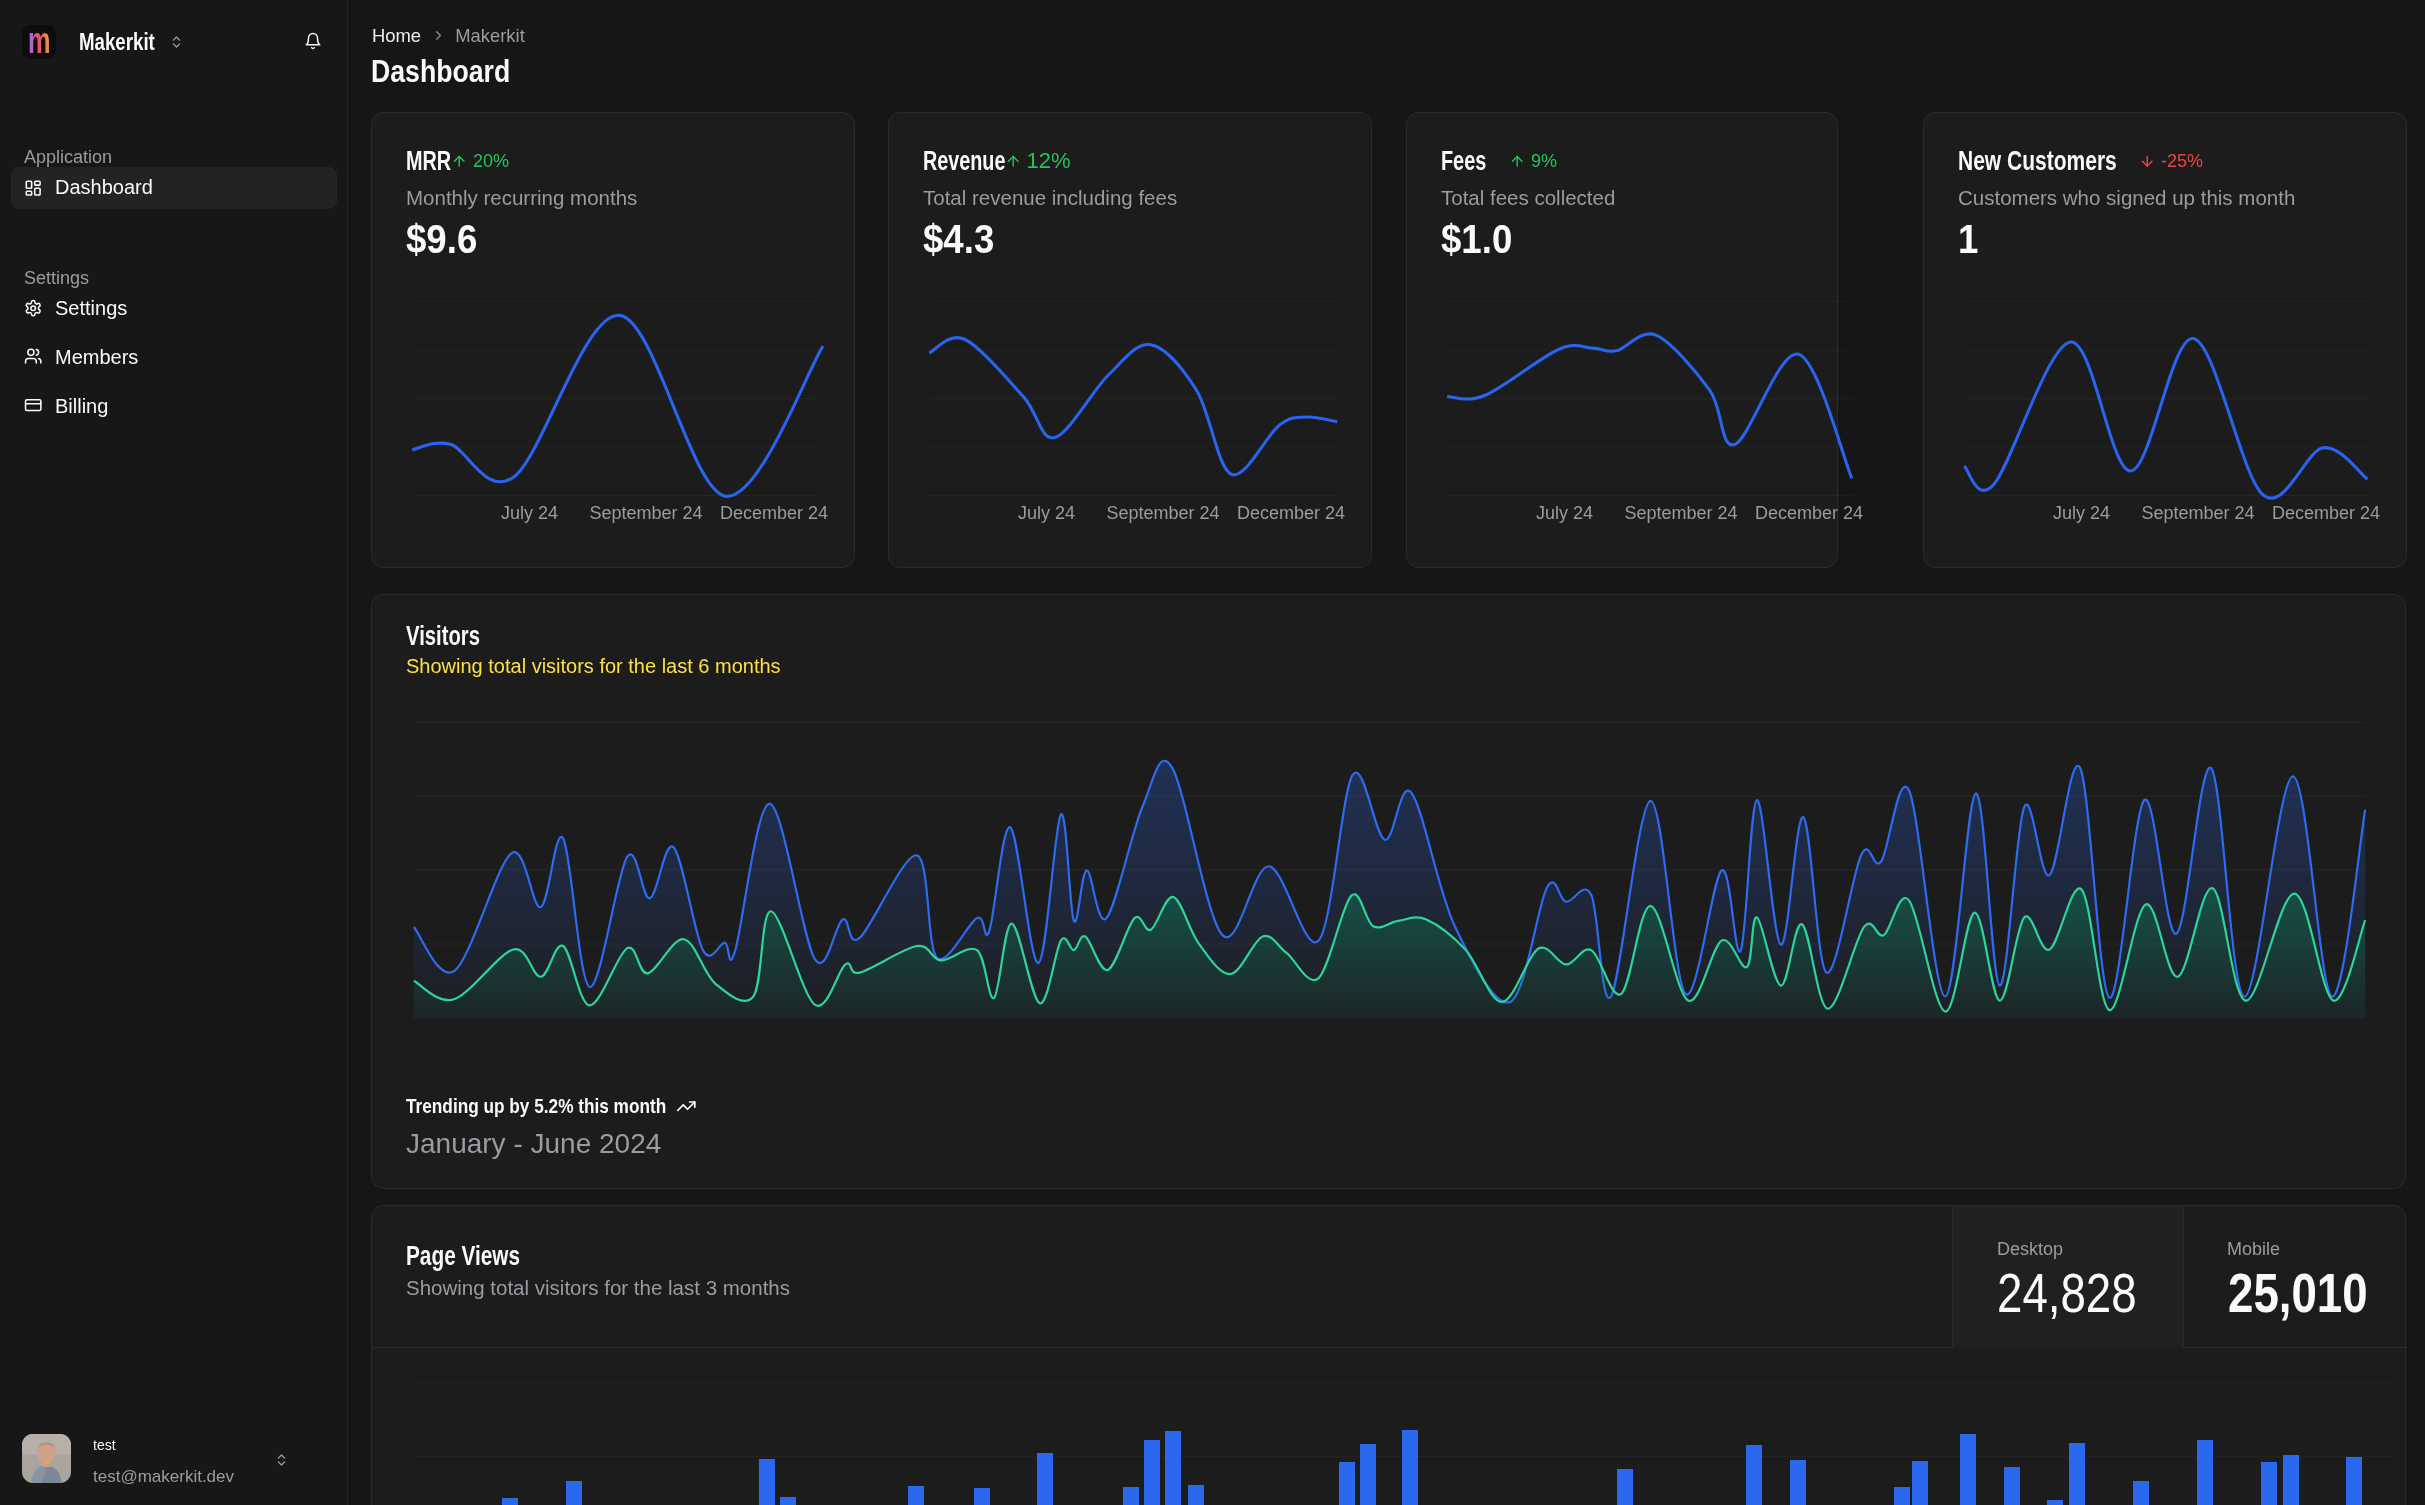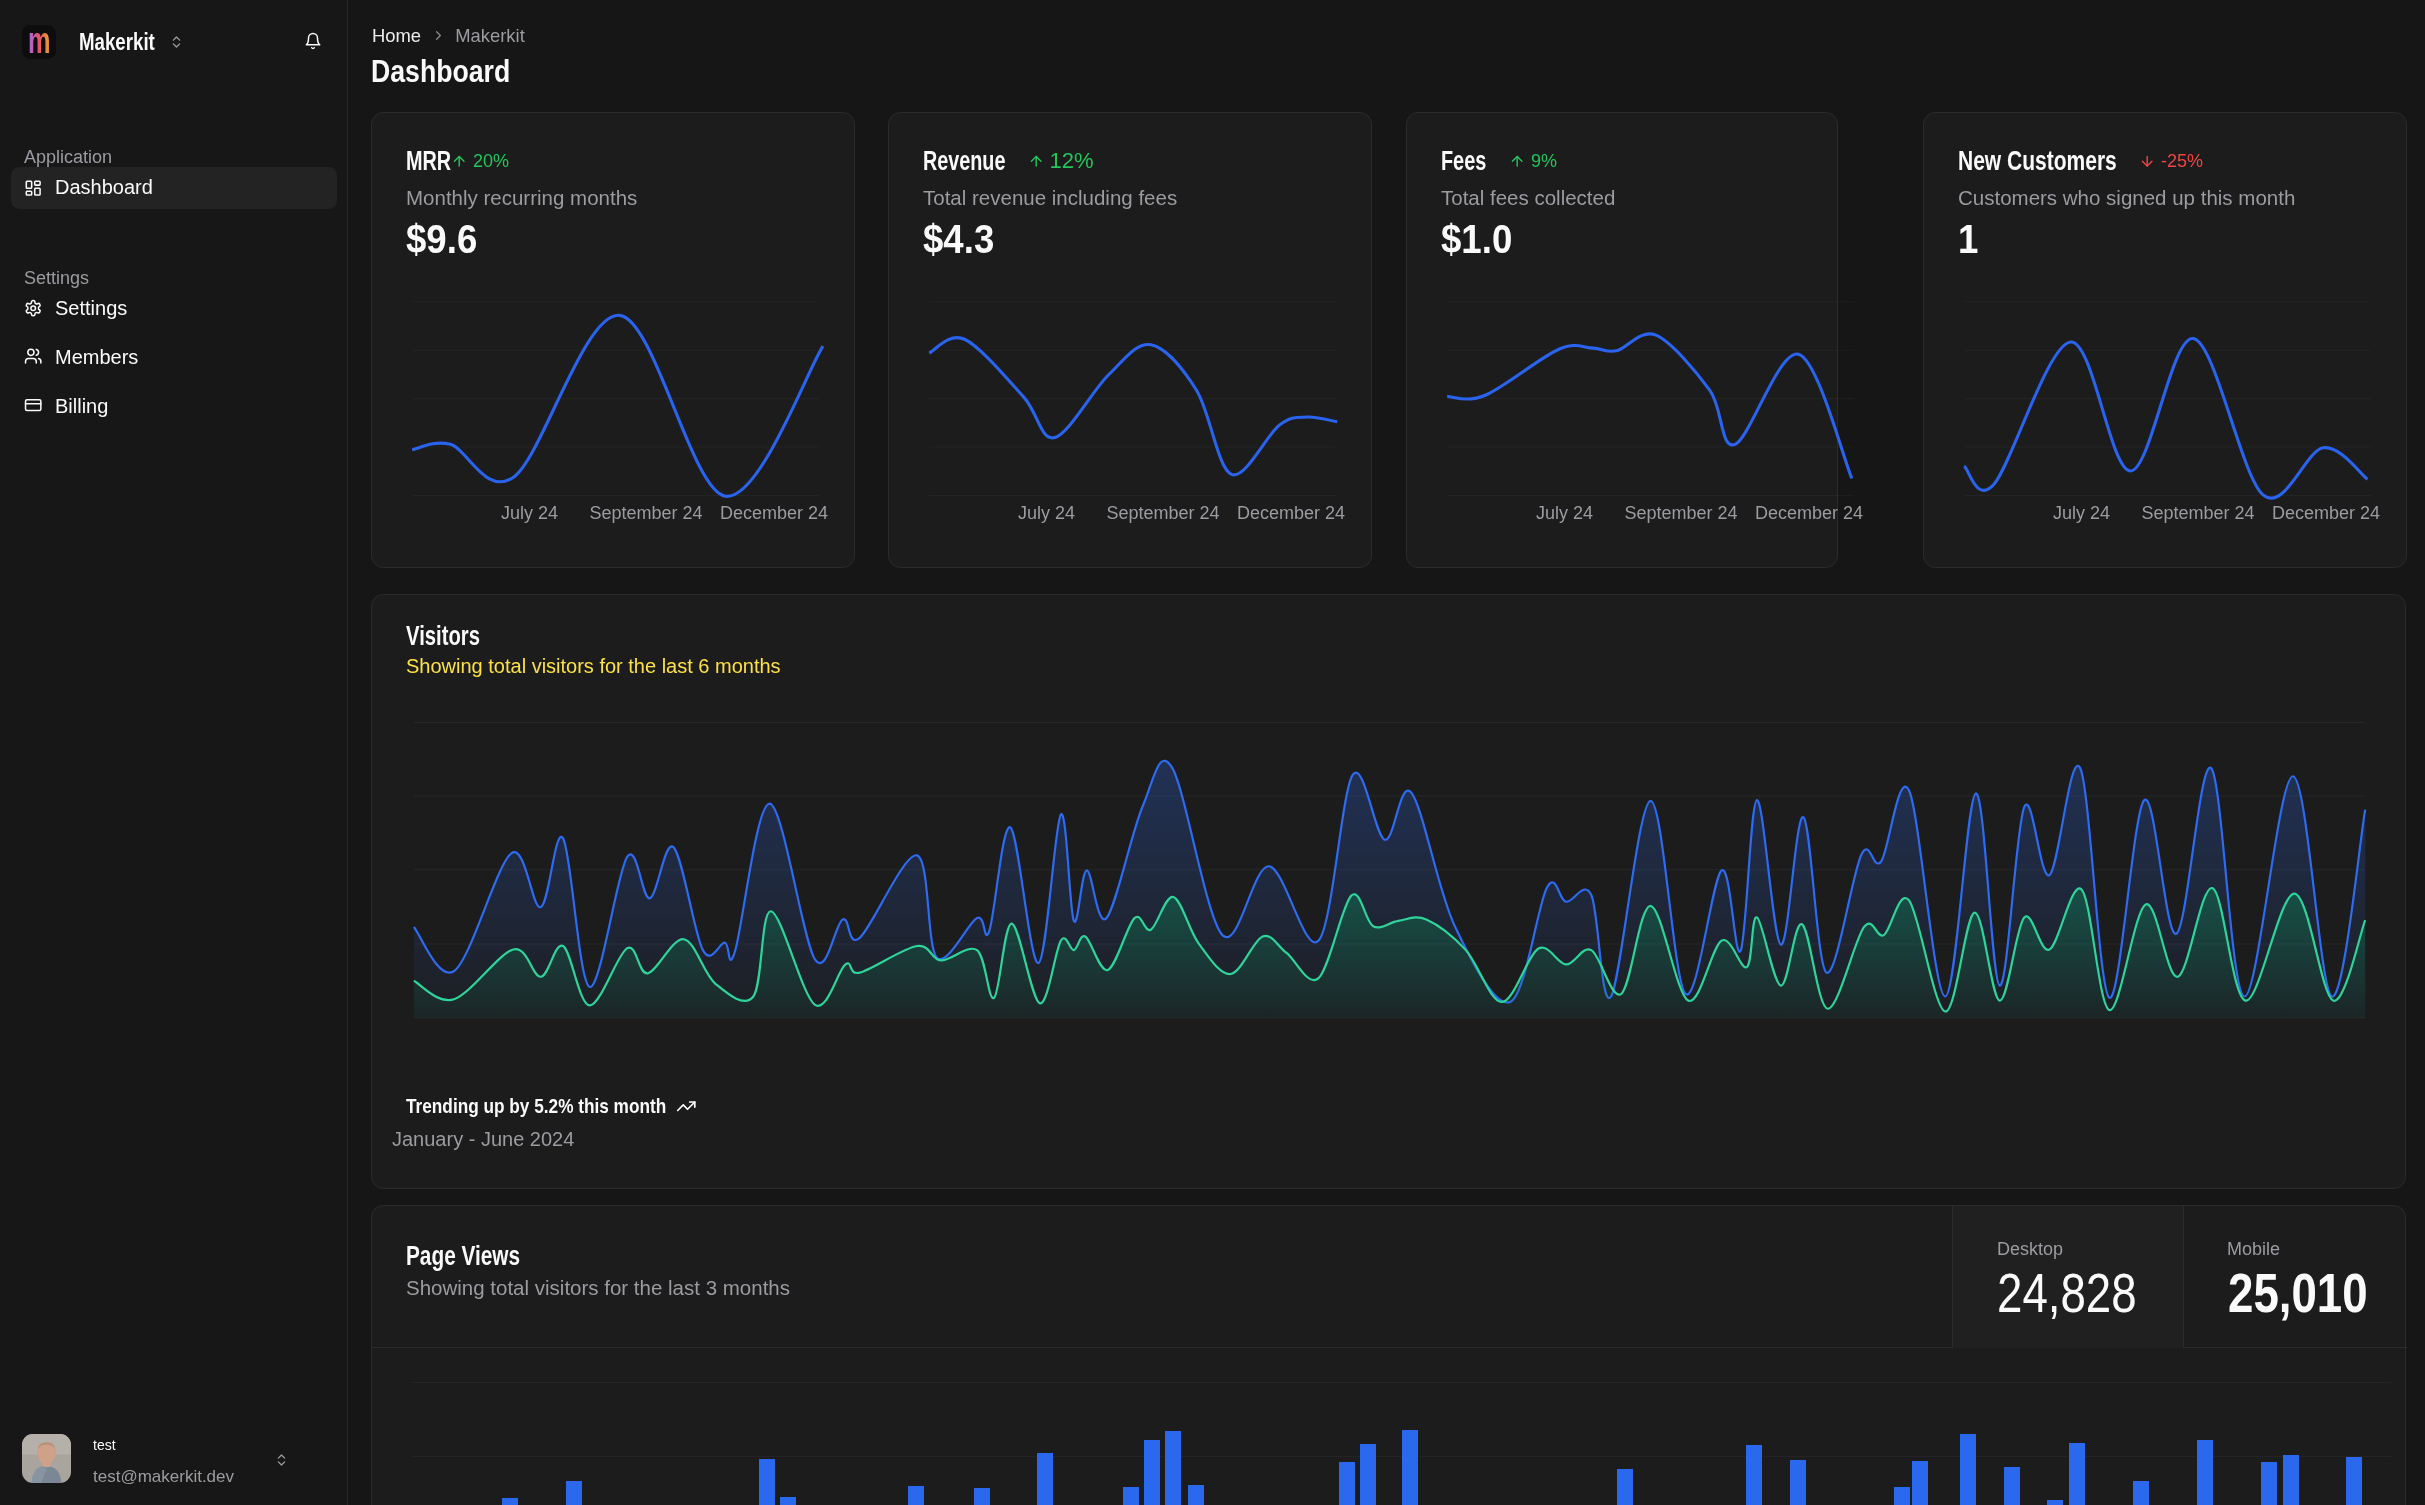--- a/index.html
+++ b/index.html
@@ -110,21 +110,21 @@
       <line x1="0" x2="596" y1="146" y2="146" stroke="#ffffff" stroke-opacity="0.035" stroke-width="1.5"></line>
       <line x1="0" x2="596" y1="217" y2="217" stroke="#ffffff" stroke-opacity="0.035" stroke-width="1.5"></line>
       <line x1="0" x2="596" y1="288" y2="288" stroke="#ffffff" stroke-opacity="0.035" stroke-width="1.5"></line>
       <path d="M0.0,221.0C9.3,219.7,31.0,206.5,56.0,213.0C81.0,219.5,108.7,291.5,150.0,260.0C191.3,228.5,252.5,19.2,304.0,24.0C355.5,28.8,409.3,281.5,459.0,289.0C508.7,296.5,578.2,105.7,602.0,69.0" fill="none" stroke="#2a63ee" stroke-width="4.5" stroke-linejoin="round"></path>
     </svg>
 <div class="axl" style="left:103px;top:390px;width:109px">July 24</div>
 <div class="axl" style="left:192px;top:390px;width:164px">September 24</div>
 <div class="axl" style="left:320px;top:390px;width:164px">December 24</div>
 </div>
 <div class="card" style="left:888px;top:112px;width:484px;height:456px">
-<div style="position:absolute;left:34px;top:32px;display:flex;align-items:center;gap:23px">
+<div style="position:absolute;left:34px;top:32px;display:flex;align-items:center;">
  <span style="font-size:27px;font-weight:700;color:#fafafa;line-height:1.2;display:inline-block;transform:scaleX(0.732);transform-origin:0 50%;margin-right:-31px">Revenue</span>
  <span style="display:flex;align-items:center;gap:5.5px">
         <svg width="16.4" height="16.4" viewBox="0 0 24 24" fill="none" stroke="#22c55e" stroke-width="2.1" stroke-linecap="round" stroke-linejoin="round">
           <path d="M12 19V5"></path>
           <path d="m5 12 7-7 7 7"></path>
         </svg>
         <span style="font-size:22px;color:#22c55e">12%</span>
       </span>
 </div>
 <div style="position:absolute;left:34px;top:73px;font-size:20.5px;color:#9b9ba1">Total revenue including fees</div>
@@ -216,21 +216,21 @@
 <path d="M0.0,406.0C9.8,410.5,34.7,440.7,59.0,433.0C83.3,425.3,124.8,365.5,146.0,360.0C167.2,354.5,173.8,400.8,186.0,400.0C198.2,399.2,207.0,348.0,219.0,355.0C231.0,362.0,242.3,441.5,258.0,442.0C273.7,442.5,298.8,365.8,313.0,358.0C327.2,350.2,329.2,397.2,343.0,395.0C356.8,392.8,379.5,342.5,396.0,345.0C412.5,347.5,425.0,396.0,442.0,410.0C459.0,424.0,484.3,446.7,498.0,429.0C511.7,411.3,509.0,302.0,524.0,304.0C539.0,306.0,569.8,428.0,588.0,441.0C606.2,454.0,622.0,389.8,633.0,382.0C644.0,374.2,636.5,398.5,654.0,394.0C671.5,389.5,718.2,358.0,738.0,355.0C757.8,352.0,758.3,375.0,773.0,376.0C787.7,377.0,813.0,351.8,826.0,361.0C839.0,370.2,842.5,437.5,851.0,431.0C859.5,424.5,865.8,320.7,877.0,322.0C888.2,323.3,906.0,434.8,918.0,439.0C930.0,443.2,940.7,360.0,949.0,347.0C957.3,334.0,962.0,362.0,968.0,361.0C974.0,360.0,976.7,336.2,985.0,341.0C993.3,345.8,1006.0,394.5,1018.0,390.0C1030.0,385.5,1046.5,323.8,1057.0,314.0C1067.5,304.2,1071.5,336.2,1081.0,331.0C1090.5,325.8,1102.3,279.7,1114.0,283.0C1125.7,286.3,1137.0,332.2,1151.0,351.0C1165.0,369.8,1182.3,397.7,1198.0,396.0C1213.7,394.3,1231.3,346.2,1245.0,341.0C1258.7,335.8,1266.3,354.8,1280.0,365.0C1293.7,375.2,1311.2,416.0,1327.0,402.0C1342.8,388.0,1361.7,293.7,1375.0,281.0C1388.3,268.3,1395.5,319.8,1407.0,326.0C1418.5,332.2,1431.0,319.7,1444.0,318.0C1457.0,316.3,1468.5,308.8,1485.0,316.0C1501.5,323.2,1524.5,340.8,1543.0,361.0C1561.5,381.2,1578.3,437.3,1596.0,437.0C1613.7,436.7,1633.3,368.2,1649.0,359.0C1664.7,349.8,1677.0,381.7,1690.0,382.0C1703.0,382.3,1713.5,353.8,1727.0,361.0C1740.5,368.2,1756.5,435.8,1771.0,425.0C1785.5,414.2,1797.7,294.3,1814.0,296.0C1830.3,297.7,1851.7,426.5,1869.0,435.0C1886.3,443.5,1903.7,355.2,1918.0,347.0C1932.3,338.8,1946.3,391.7,1955.0,386.0C1963.7,380.3,1961.7,308.5,1970.0,313.0C1978.3,317.5,1994.0,411.3,2005.0,413.0C2016.0,414.7,2024.5,317.3,2036.0,323.0C2047.5,328.7,2058.8,446.3,2074.0,447.0C2089.2,447.7,2113.3,345.0,2127.0,327.0C2140.7,309.0,2145.0,345.5,2156.0,339.0C2167.0,332.5,2178.0,269.3,2193.0,288.0C2208.0,306.7,2230.0,448.0,2246.0,451.0C2262.0,454.0,2275.7,308.7,2289.0,306.0C2302.3,303.3,2313.8,433.8,2326.0,435.0C2338.2,436.2,2349.8,325.5,2362.0,313.0C2374.2,300.5,2385.0,366.8,2399.0,360.0C2413.0,353.2,2431.3,257.2,2446.0,272.0C2460.7,286.8,2471.3,445.3,2487.0,449.0C2502.7,452.7,2523.3,302.2,2540.0,294.0C2556.7,285.8,2570.7,404.0,2587.0,400.0C2603.3,396.0,2621.3,264.2,2638.0,270.0C2654.7,275.8,2667.0,433.7,2687.0,435.0C2707.0,436.3,2736.7,278.0,2758.0,278.0C2779.3,278.0,2797.7,428.5,2815.0,435.0C2832.3,441.5,2854.2,336.7,2862.0,317.0L2862.0,460.0L0.0,460.0Z" fill="url(#gg)"></path>
 <path d="M0.0,406.0C9.8,410.5,34.7,440.7,59.0,433.0C83.3,425.3,124.8,365.5,146.0,360.0C167.2,354.5,173.8,400.8,186.0,400.0C198.2,399.2,207.0,348.0,219.0,355.0C231.0,362.0,242.3,441.5,258.0,442.0C273.7,442.5,298.8,365.8,313.0,358.0C327.2,350.2,329.2,397.2,343.0,395.0C356.8,392.8,379.5,342.5,396.0,345.0C412.5,347.5,425.0,396.0,442.0,410.0C459.0,424.0,484.3,446.7,498.0,429.0C511.7,411.3,509.0,302.0,524.0,304.0C539.0,306.0,569.8,428.0,588.0,441.0C606.2,454.0,622.0,389.8,633.0,382.0C644.0,374.2,636.5,398.5,654.0,394.0C671.5,389.5,718.2,358.0,738.0,355.0C757.8,352.0,758.3,375.0,773.0,376.0C787.7,377.0,813.0,351.8,826.0,361.0C839.0,370.2,842.5,437.5,851.0,431.0C859.5,424.5,865.8,320.7,877.0,322.0C888.2,323.3,906.0,434.8,918.0,439.0C930.0,443.2,940.7,360.0,949.0,347.0C957.3,334.0,962.0,362.0,968.0,361.0C974.0,360.0,976.7,336.2,985.0,341.0C993.3,345.8,1006.0,394.5,1018.0,390.0C1030.0,385.5,1046.5,323.8,1057.0,314.0C1067.5,304.2,1071.5,336.2,1081.0,331.0C1090.5,325.8,1102.3,279.7,1114.0,283.0C1125.7,286.3,1137.0,332.2,1151.0,351.0C1165.0,369.8,1182.3,397.7,1198.0,396.0C1213.7,394.3,1231.3,346.2,1245.0,341.0C1258.7,335.8,1266.3,354.8,1280.0,365.0C1293.7,375.2,1311.2,416.0,1327.0,402.0C1342.8,388.0,1361.7,293.7,1375.0,281.0C1388.3,268.3,1395.5,319.8,1407.0,326.0C1418.5,332.2,1431.0,319.7,1444.0,318.0C1457.0,316.3,1468.5,308.8,1485.0,316.0C1501.5,323.2,1524.5,340.8,1543.0,361.0C1561.5,381.2,1578.3,437.3,1596.0,437.0C1613.7,436.7,1633.3,368.2,1649.0,359.0C1664.7,349.8,1677.0,381.7,1690.0,382.0C1703.0,382.3,1713.5,353.8,1727.0,361.0C1740.5,368.2,1756.5,435.8,1771.0,425.0C1785.5,414.2,1797.7,294.3,1814.0,296.0C1830.3,297.7,1851.7,426.5,1869.0,435.0C1886.3,443.5,1903.7,355.2,1918.0,347.0C1932.3,338.8,1946.3,391.7,1955.0,386.0C1963.7,380.3,1961.7,308.5,1970.0,313.0C1978.3,317.5,1994.0,411.3,2005.0,413.0C2016.0,414.7,2024.5,317.3,2036.0,323.0C2047.5,328.7,2058.8,446.3,2074.0,447.0C2089.2,447.7,2113.3,345.0,2127.0,327.0C2140.7,309.0,2145.0,345.5,2156.0,339.0C2167.0,332.5,2178.0,269.3,2193.0,288.0C2208.0,306.7,2230.0,448.0,2246.0,451.0C2262.0,454.0,2275.7,308.7,2289.0,306.0C2302.3,303.3,2313.8,433.8,2326.0,435.0C2338.2,436.2,2349.8,325.5,2362.0,313.0C2374.2,300.5,2385.0,366.8,2399.0,360.0C2413.0,353.2,2431.3,257.2,2446.0,272.0C2460.7,286.8,2471.3,445.3,2487.0,449.0C2502.7,452.7,2523.3,302.2,2540.0,294.0C2556.7,285.8,2570.7,404.0,2587.0,400.0C2603.3,396.0,2621.3,264.2,2638.0,270.0C2654.7,275.8,2667.0,433.7,2687.0,435.0C2707.0,436.3,2736.7,278.0,2758.0,278.0C2779.3,278.0,2797.7,428.5,2815.0,435.0C2832.3,441.5,2854.2,336.7,2862.0,317.0" fill="none" stroke="#2fd49a" stroke-width="3.2"></path>
 </svg>
   <div style="position:absolute;left:34px;top:499px;display:flex;align-items:center;gap:11px">
     <span style="font-size:21px;font-weight:700;color:#fafafa;display:inline-block;transform:scaleX(0.82);transform-origin:0 50%;margin-right:-58px">Trending up by 5.2% this month</span>
       <svg width="20.5" height="20.5" viewBox="0 0 24 24" fill="none" stroke="#fafafa" stroke-width="2" stroke-linecap="round" stroke-linejoin="round">
         <polyline points="22 7 13.5 15.5 8.5 10.5 2 17"></polyline>
         <polyline points="16 7 22 7 22 13"></polyline>
       </svg>
   </div>
-  <div style="position:absolute;left:20px;top:533px;font-size:20px;color:#9b9ba1">January - June 2024</div>
+  <div style="position:absolute;left:34px;top:533px;font-size:28px;color:#9b9ba1">January - June 2024</div>
 </div>
 
 <div class="card" style="left:371px;top:1205px;width:2035px;height:382px">
   <div style="position:absolute;left:0;top:0;width:2035px;height:142px;border-bottom:0.7px solid #2b2b2b"></div>
   <div style="position:absolute;left:34px;top:34px;font-size:27px;font-weight:700;color:#fafafa;line-height:1.2"><span style="display:inline-block;transform:scaleX(0.77);transform-origin:0 50%">Page Views</span></div>
   <div style="position:absolute;left:34px;top:70px;font-size:20.5px;color:#9b9ba1">Showing total visitors for the last 3 months</div>
   <div style="position:absolute;left:1580px;top:0;width:231px;height:142px;background:#202020;border-left:0.7px solid #2b2b2b"></div>
   <div style="position:absolute;left:1811px;top:0;width:224px;height:142px;border-left:0.7px solid #2b2b2b"></div>
   <div style="position:absolute;left:1625px;top:33px;font-size:18px;color:#9b9ba1">Desktop</div>
   <div style="position:absolute;left:1625px;top:54px;font-size:55px;font-weight:400;color:#fafafa;line-height:1.2"><span style="display:inline-block;transform:scaleX(0.83);transform-origin:0 50%">24,828</span></div>

